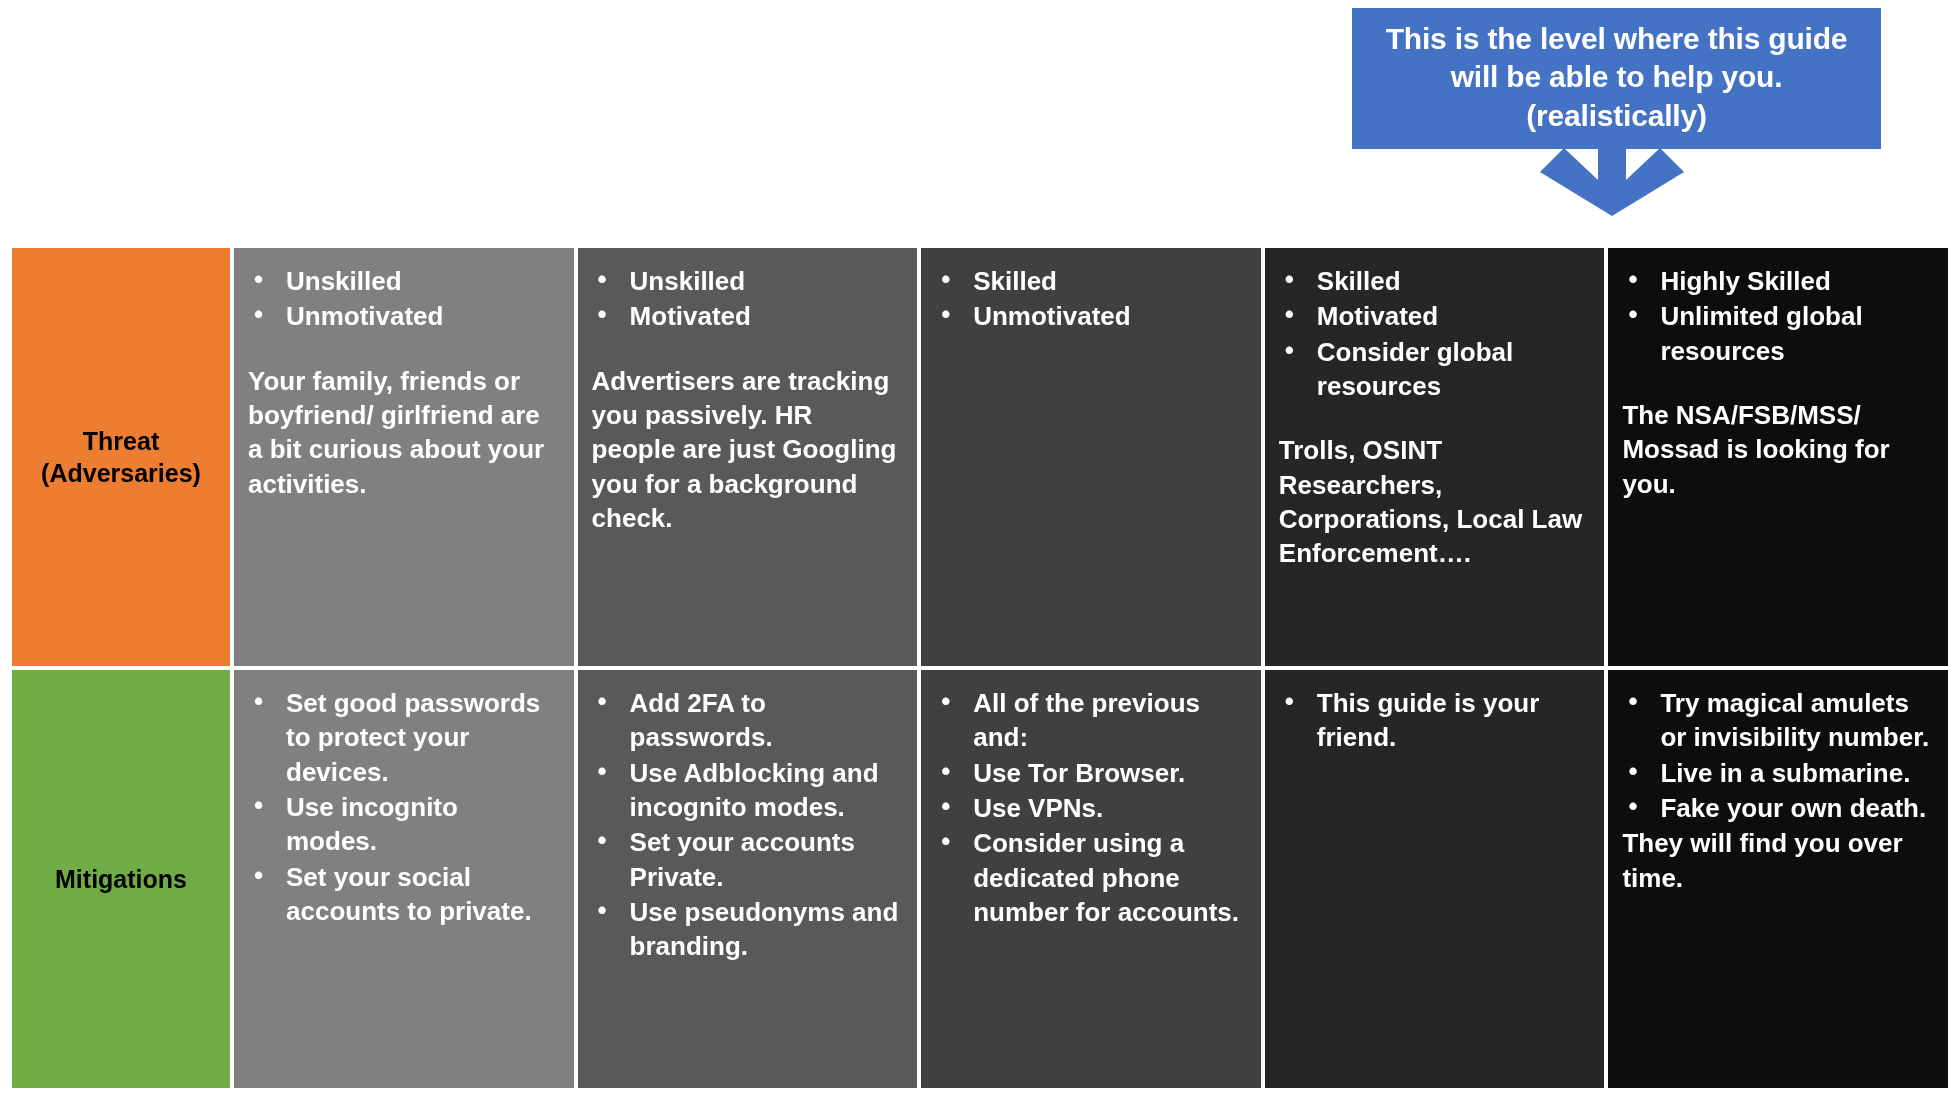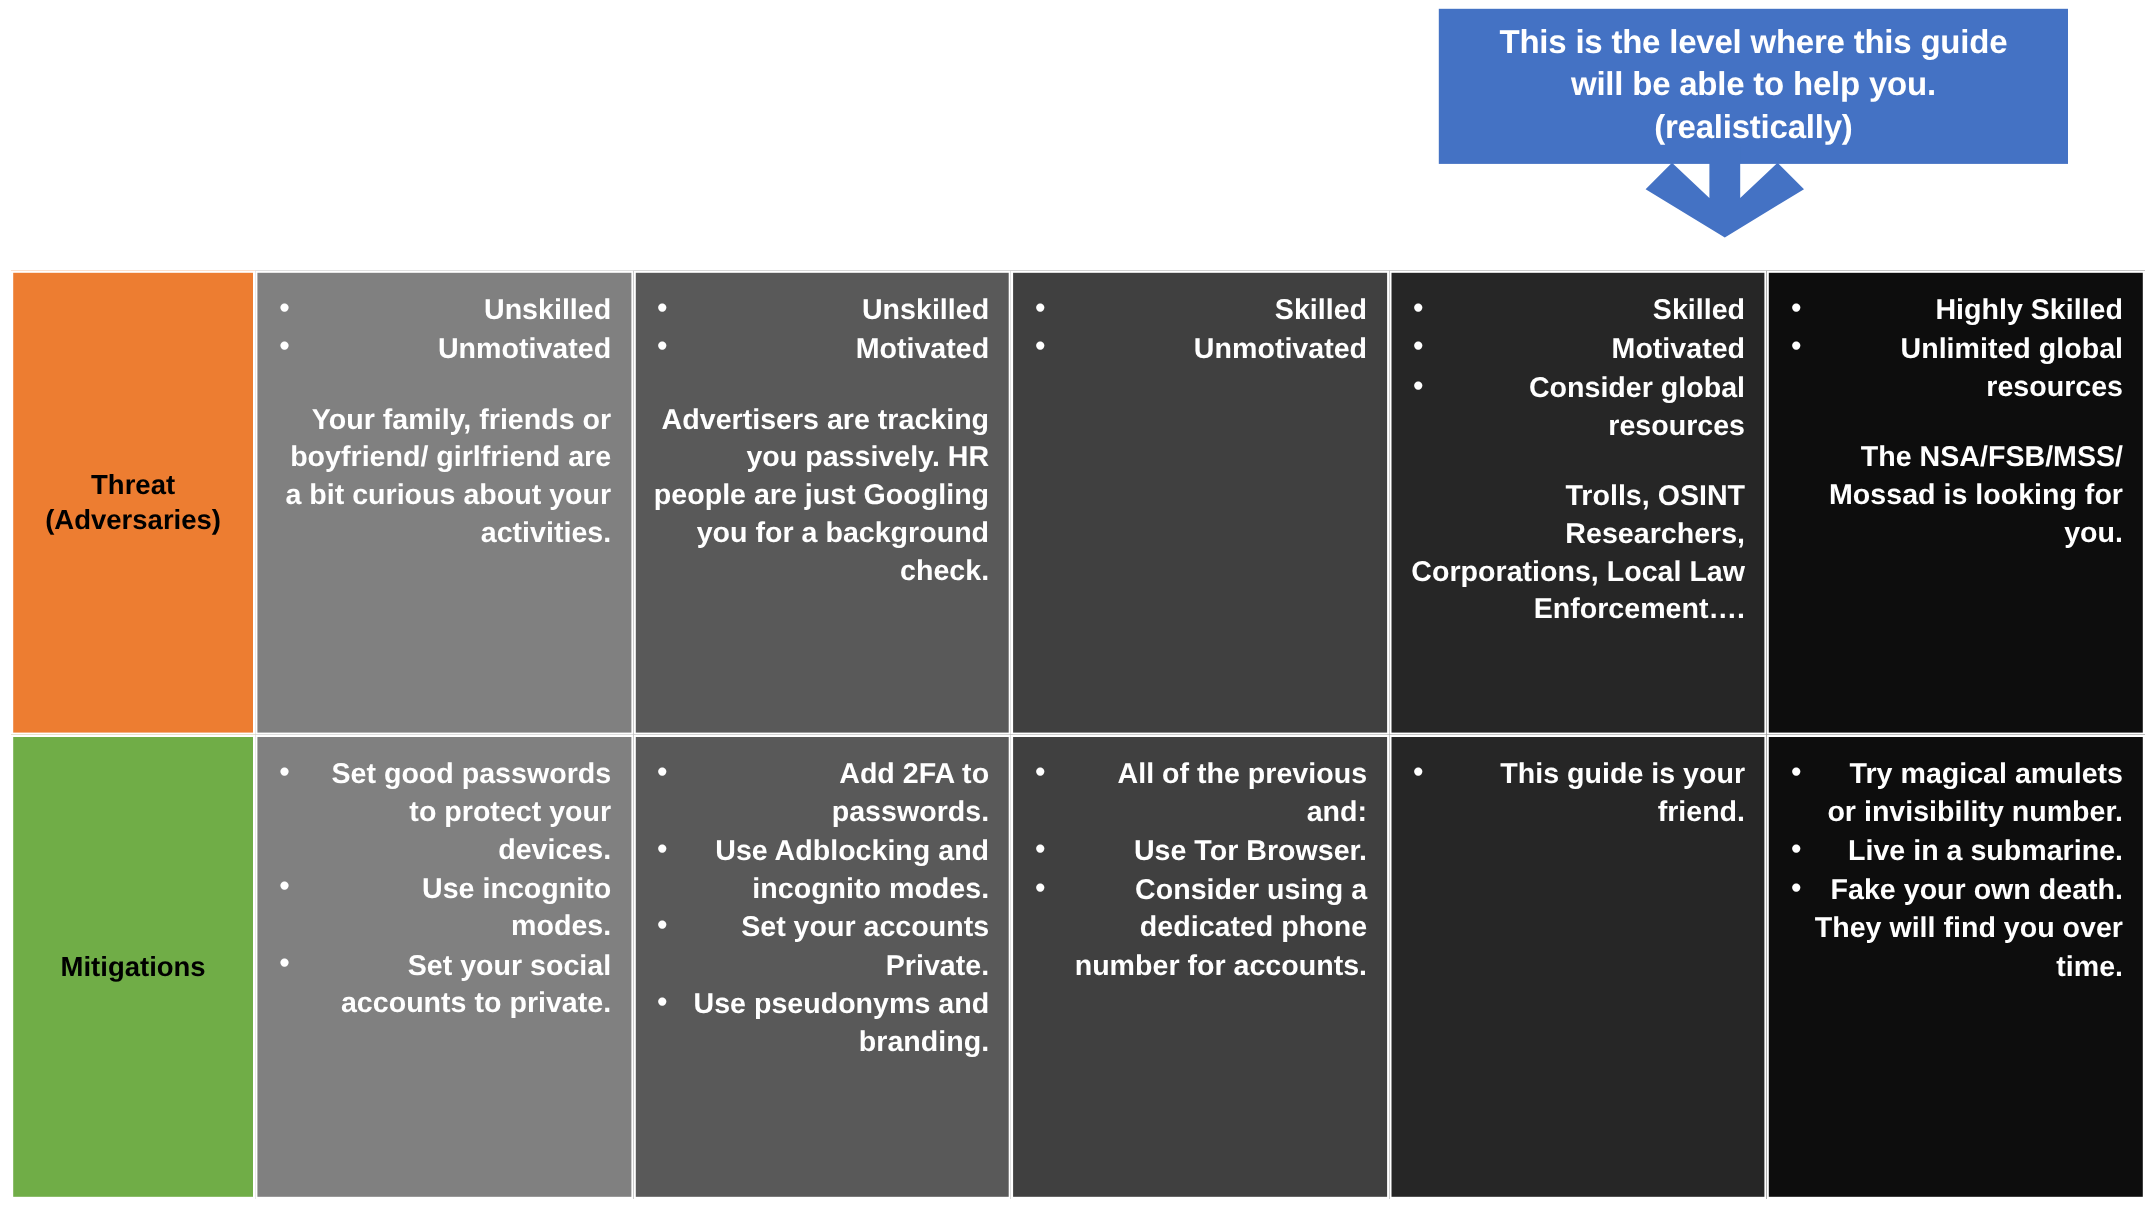--- a/index.html
+++ b/index.html
@@ -11,23 +11,23 @@
     width: 1958px;
     height: 1096px;
     position: relative;
     font-family: "Liberation Sans", sans-serif;
     overflow: hidden;
   }
 
   
   #callout-wrap {
     position: absolute;
-    left: 1308px;
+    left: 1352px;
     top: 8px;
-    width: 572px;
+    width: 529px;
   }
   #callout-box {
     background: #4472C4;
     color: #ffffff;
     font-weight: bold;
     font-size: 30px;
     line-height: 1.28;
     text-align: center;
     padding: 12px 10px 14px 10px;
     box-sizing: border-box;
@@ -56,21 +56,20 @@
     grid-template-rows: 422px 422px;
     gap: 0;
     background: #ffffff;
   }
 
   .cell {
     box-sizing: border-box;
     border: 2px solid #ffffff;
     padding: 16px 18px 10px 10px;
     overflow: hidden;
-    text-align: right;
   }
 
   .label-cell {
     display: flex;
     align-items: center;
     justify-content: center;
     text-align: center;
     color: #000000;
     font-weight: bold;
     font-size: 25px;
@@ -203,20 +202,21 @@
       <li>Use Adblocking and incognito modes.</li>
       <li>Set your accounts Private.</li>
       <li>Use pseudonyms and branding.</li>
     </ul>
   </div>
 
   <div class="cell content-cell lvl-3">
     <ul class="bullets">
       <li>All of the previous and:</li>
       <li>Use Tor Browser.</li>
+      <li>Use VPNs.</li>
       <li>Consider using a dedicated phone number for accounts.</li>
     </ul>
   </div>
 
   <div class="cell content-cell lvl-4">
     <ul class="bullets">
       <li>This guide is your friend.</li>
     </ul>
   </div>
 

